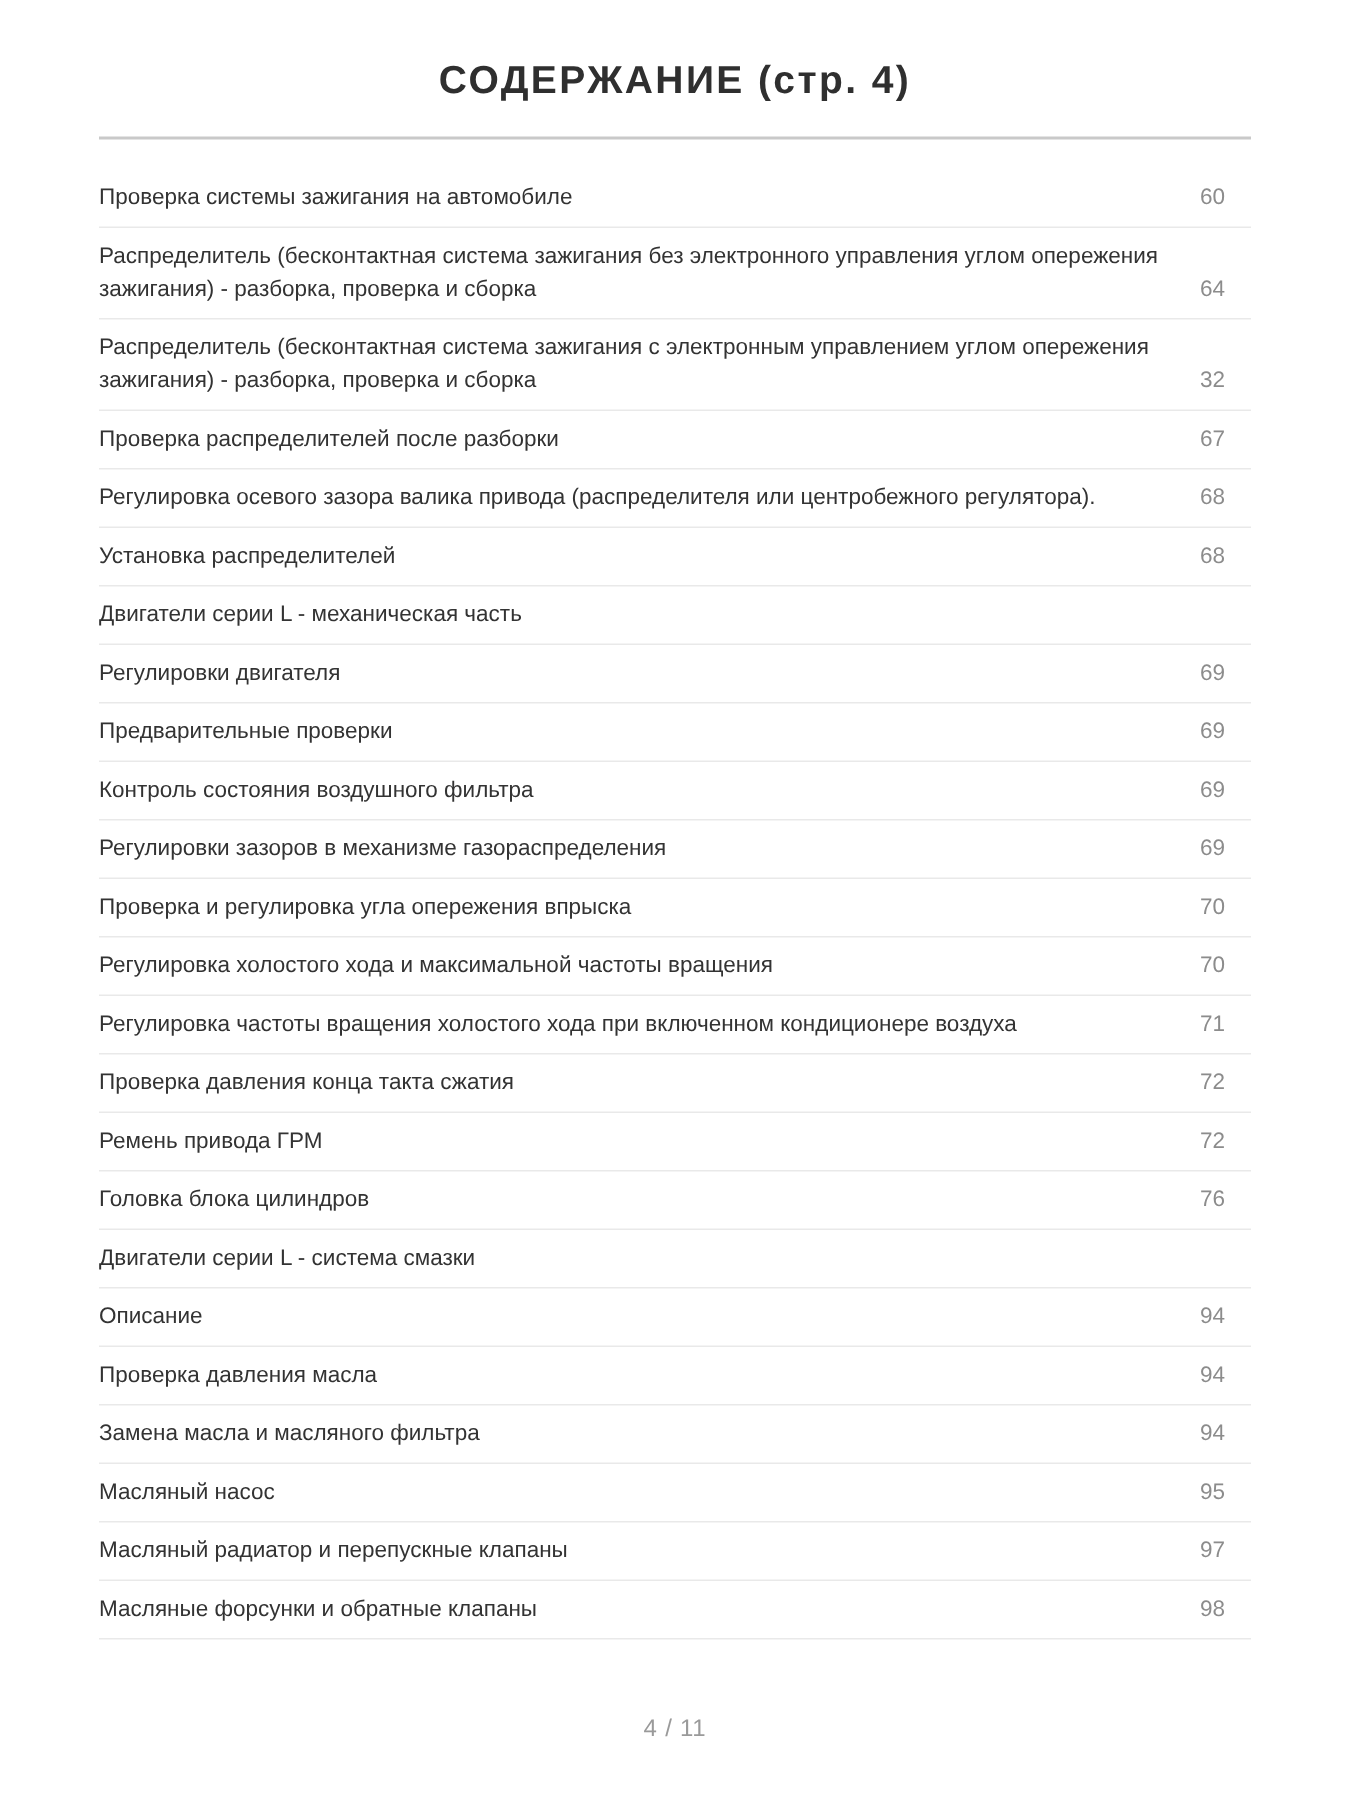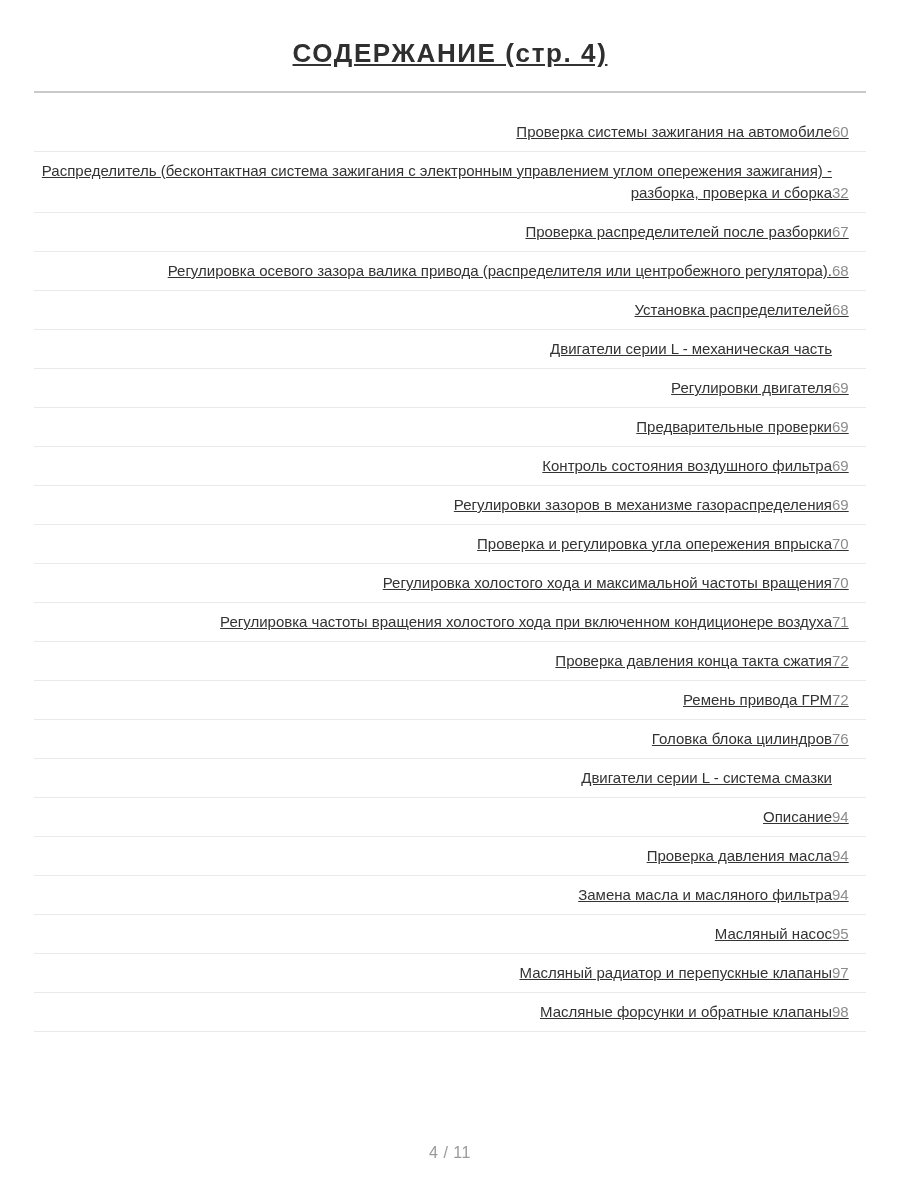--- a/index.html
+++ b/index.html
@@ -15,22 +15,21 @@
     -webkit-font-smoothing: antialiased;
     color: #333333;
     overflow: hidden;
   }
 
   .page {
     position: relative;
     width: 900px;
     height: 1200px;
     box-sizing: border-box;
-    padding: 0 34px;
-    text-decoration: underline;
+    padding: 0 66px;
   }
 
   
   .doc-title {
     margin: 0;
     padding-top: 36px;
     text-align: center;
     font-size: 26px;
     font-weight: bold;
     letter-spacing: 1.6px;
@@ -60,21 +59,21 @@
   .toc-row .toc-label,
   .toc-row .toc-page {
     padding: 8px 0 8px 0;
     font-size: 15px;
     line-height: 22px;
     vertical-align: bottom;
   }
 
   .toc-label {
     color: #333333;
-    text-align: right;
+    text-align: left;
     padding-right: 14px;
   }
 
   .toc-page {
     color: #8c8c8c;
     text-align: left;
     white-space: nowrap;
     width: 34px;
     font-size: 15px;
   }
@@ -104,20 +103,24 @@
 
   <div class="title-rule"></div>
 
   <table class="toc">
     <tbody>
         <tr class="toc-row">
           <td class="toc-label">Проверка системы зажигания на автомобиле</td>
           <td class="toc-page">60</td>
         </tr>
         <tr class="toc-row">
+          <td class="toc-label">Распределитель (бесконтактная система зажигания без электронного управления углом опережения зажигания) - разборка, проверка и сборка</td>
+          <td class="toc-page">64</td>
+        </tr>
+        <tr class="toc-row">
           <td class="toc-label">Распределитель (бесконтактная система зажигания с электронным управлением углом опережения зажигания) - разборка, проверка и сборка</td>
           <td class="toc-page">32</td>
         </tr>
         <tr class="toc-row">
           <td class="toc-label">Проверка распределителей после разборки</td>
           <td class="toc-page">67</td>
         </tr>
         <tr class="toc-row">
           <td class="toc-label">Регулировка осевого зазора валика привода (распределителя или центробежного регулятора).</td>
           <td class="toc-page">68</td>

